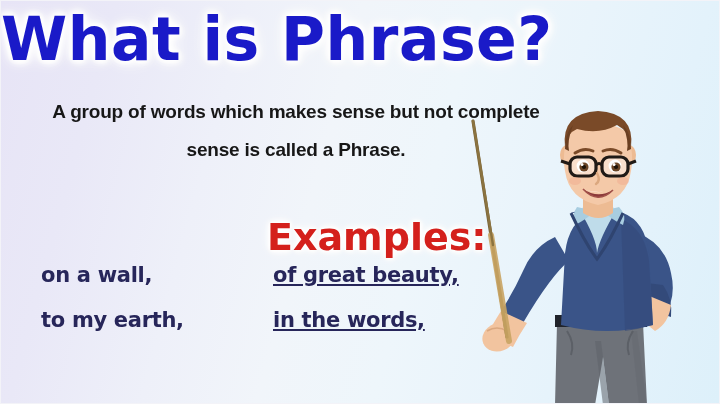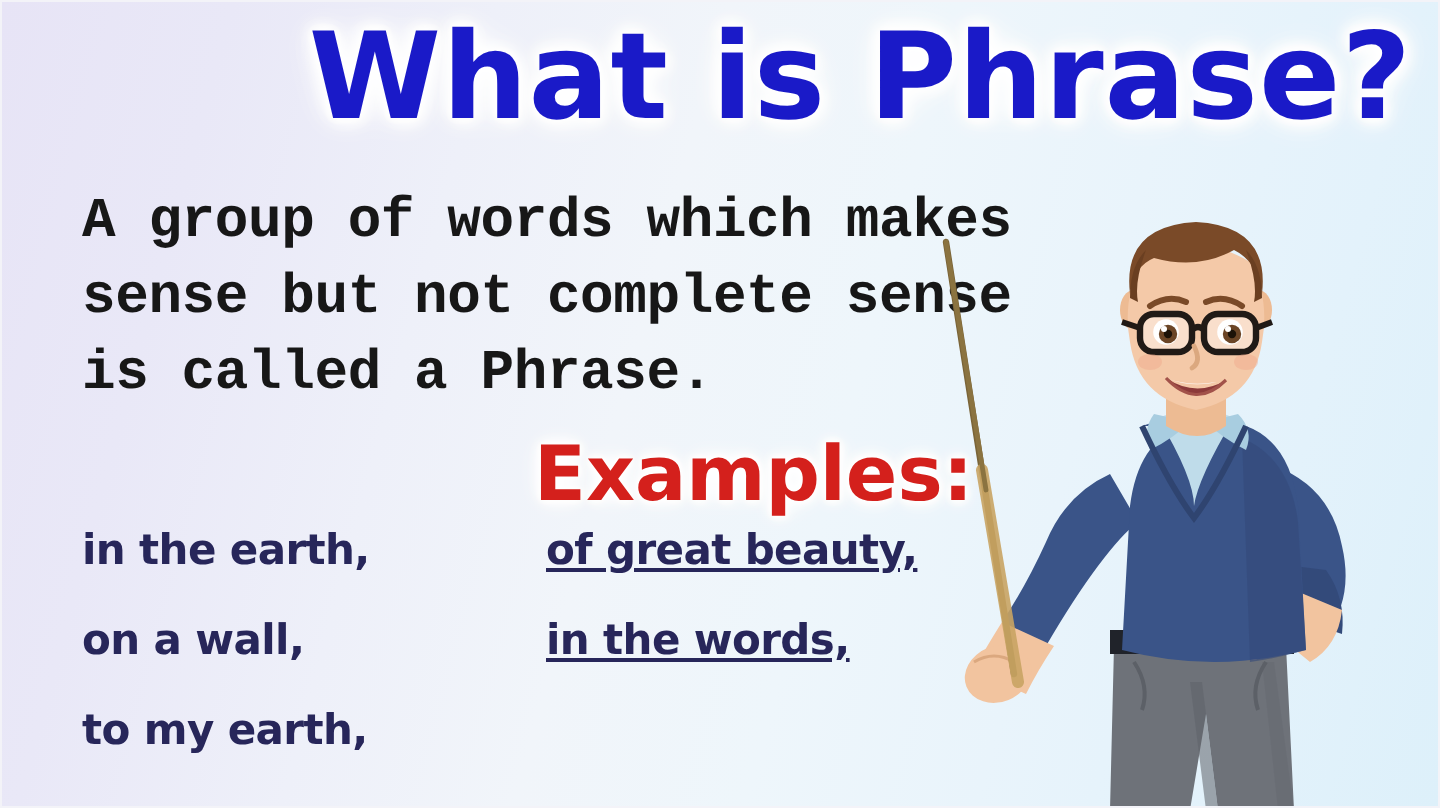--- a/index.html
+++ b/index.html
@@ -25,45 +25,46 @@
     box-sizing: border-box;
     border: 1px solid #f3f3f8;
   }
 
   
   #title {
     position: absolute;
     left: 0;
     top: 3px;
     width: 705px;
-    text-align: right;
+    text-align: left;
     font-family: "DejaVu Sans", sans-serif;
     font-size: 60px;
     font-weight: bold;
     letter-spacing: 0.5px;
     color: #1a1ac8;
     white-space: nowrap;
     text-shadow:
        0 0 6px #ffffff, 0 0 6px #ffffff, 0 0 10px #ffffff,
        0 0 14px #ffffff, 2px 2px 7px #ffffff, -2px -2px 7px #ffffff,
        0 0 18px #ffffff;
   }
 
   
   #definition {
     position: absolute;
     left: 40px;
     top: 92px;
     width: 510px;
-    font-family: Liberation Mono, monospace;
-    font-size: 28px;
+    font-family: Liberation Sans, sans-serif;
+    font-size: 19px;
     font-weight: bold;
     line-height: 38px;
     color: #171717;
     letter-spacing: -0.2px;
+    text-align: center;
   }
 
   
   #examples-heading {
     position: absolute;
     left: 266px;
     top: 182px;
     font-family: "DejaVu Sans", sans-serif;
     font-size: 38px;
     font-weight: bold;
@@ -104,21 +105,20 @@
 
 <div id="slide">
 
   <div id="title">What is Phrase?</div>
 
   <div id="definition">A group of words which makes sense but not complete sense is called a Phrase.</div>
 
   <div id="examples-heading">Examples:</div>
 
   <div class="ex-col" id="ex-col-left">
-    <div class="ex-item">in the earth,</div>
     <div class="ex-item">on a wall,</div>
     <div class="ex-item">to my earth,</div>
   </div>
 
   <div class="ex-col" id="ex-col-right">
     <div class="ex-item">of great beauty,</div>
     <div class="ex-item">in the words,</div>
   </div>
 
   <div id="character">

